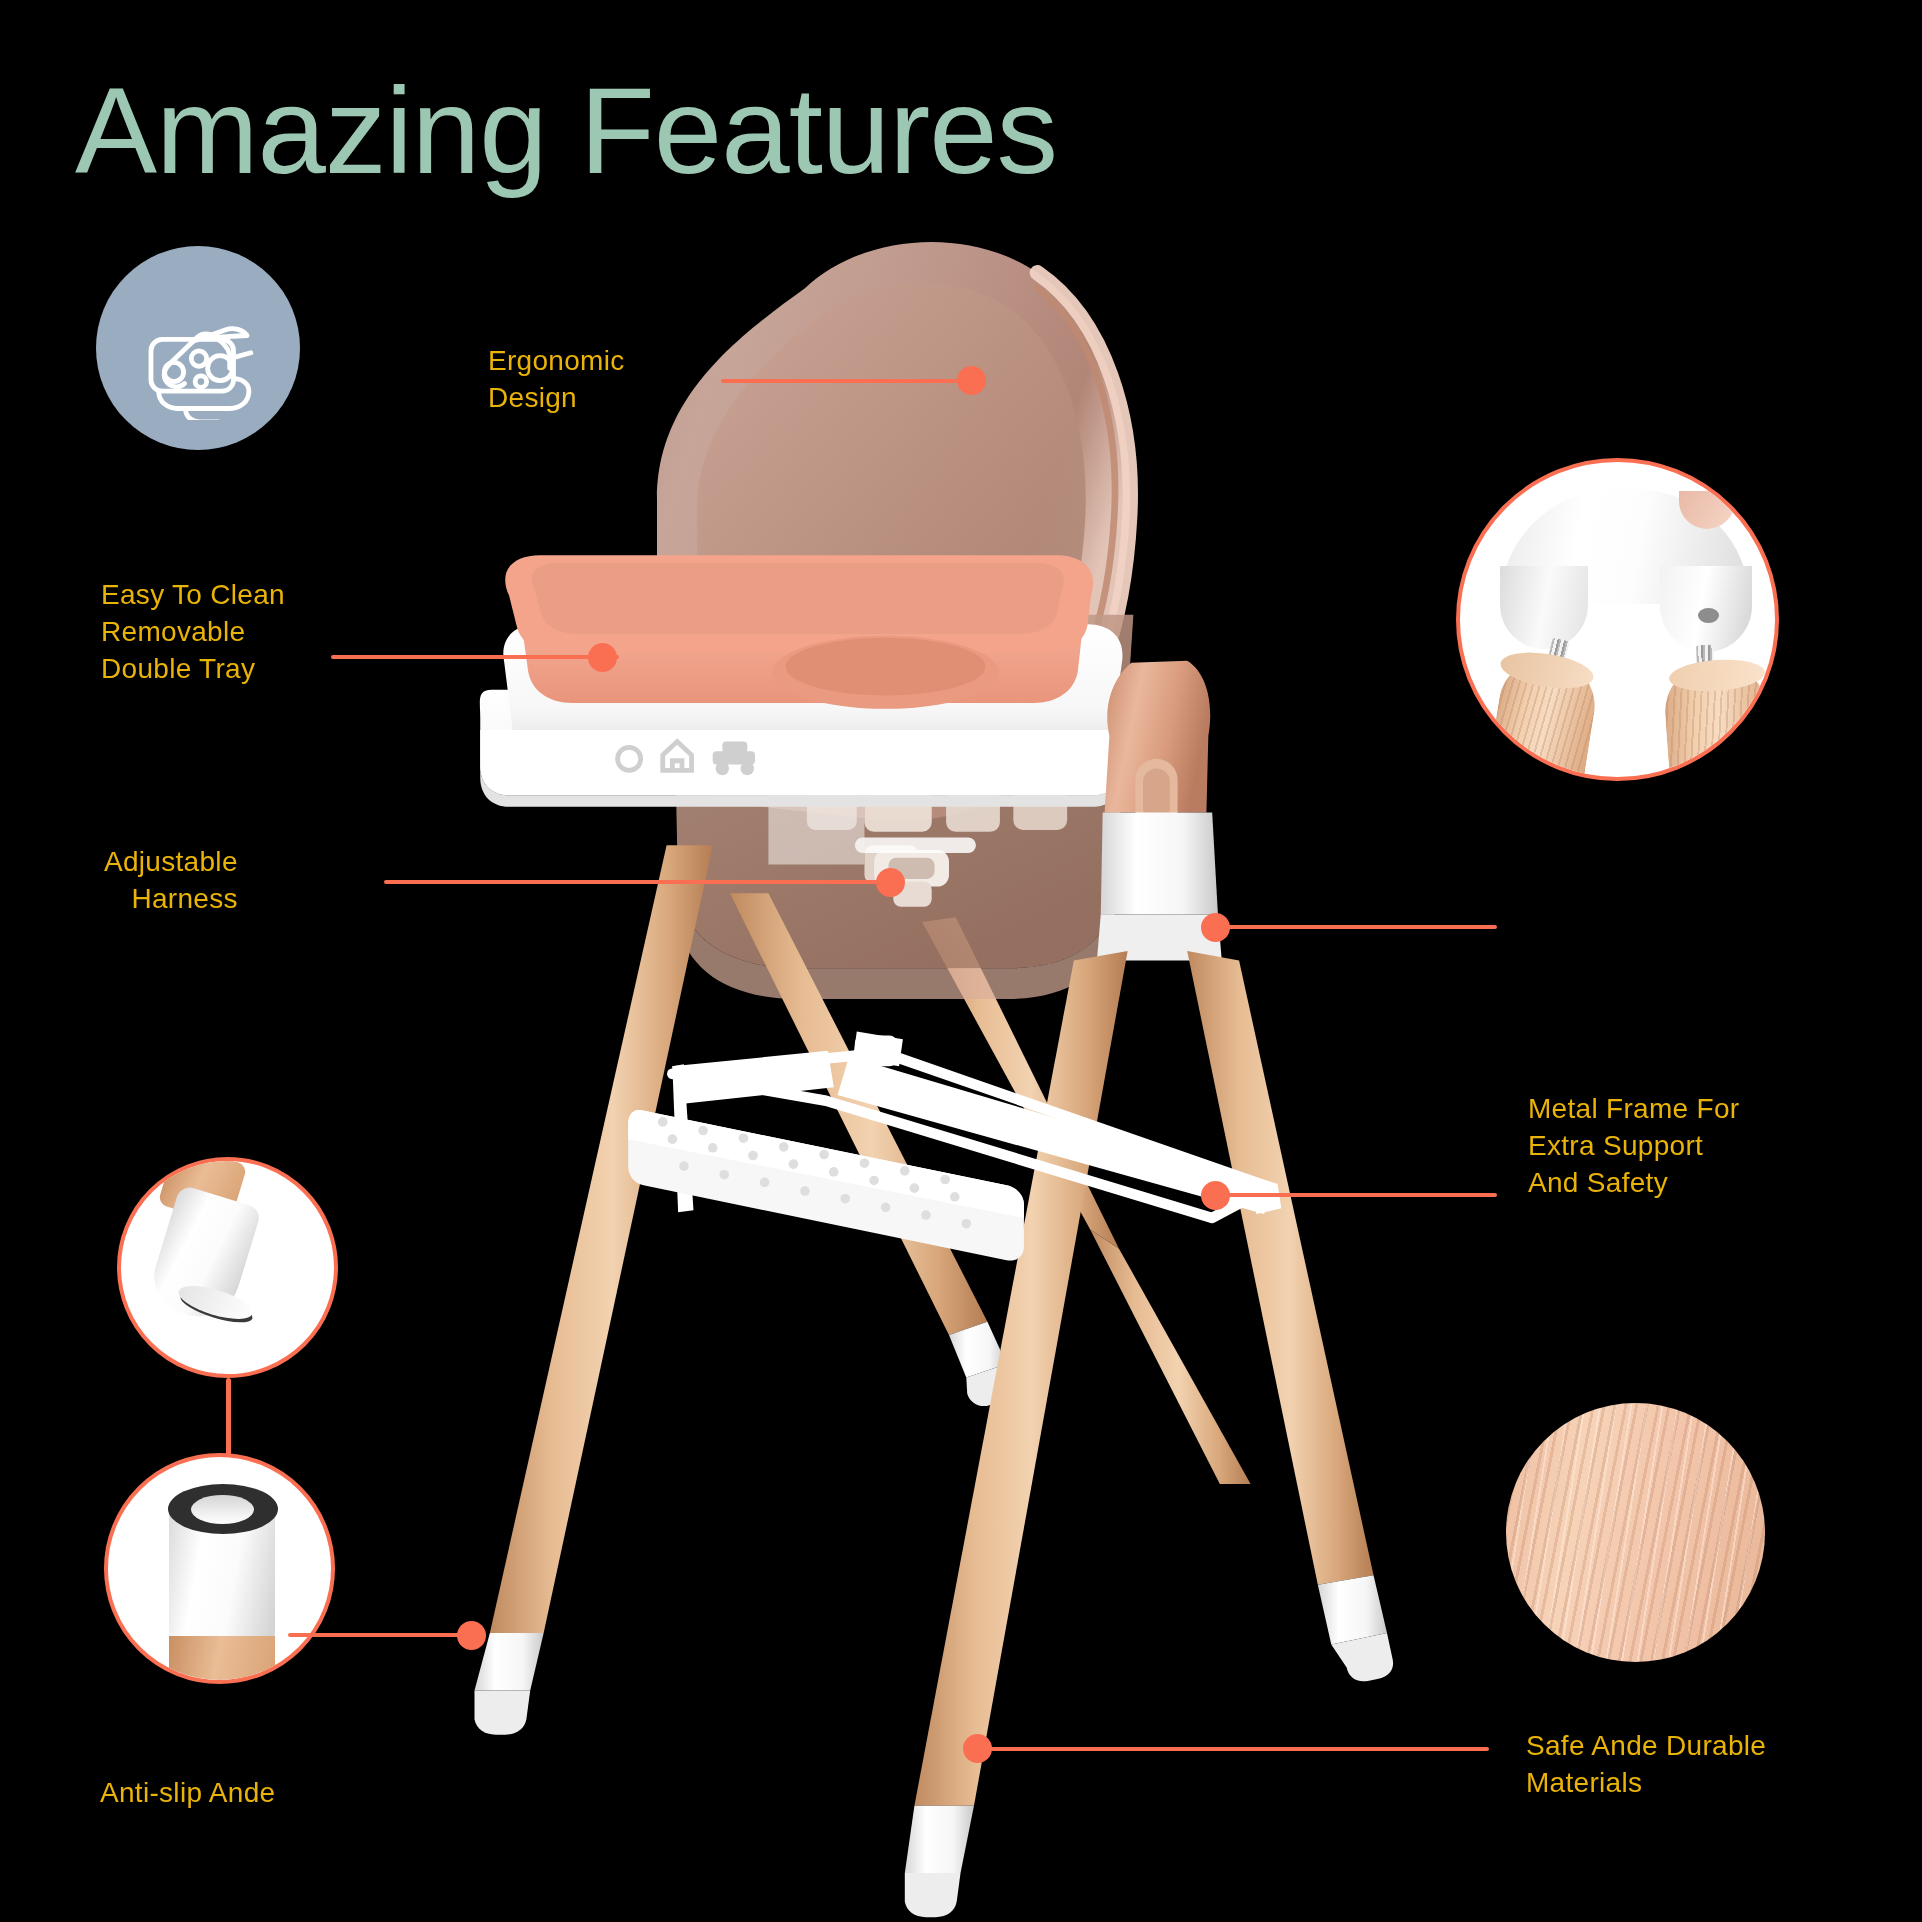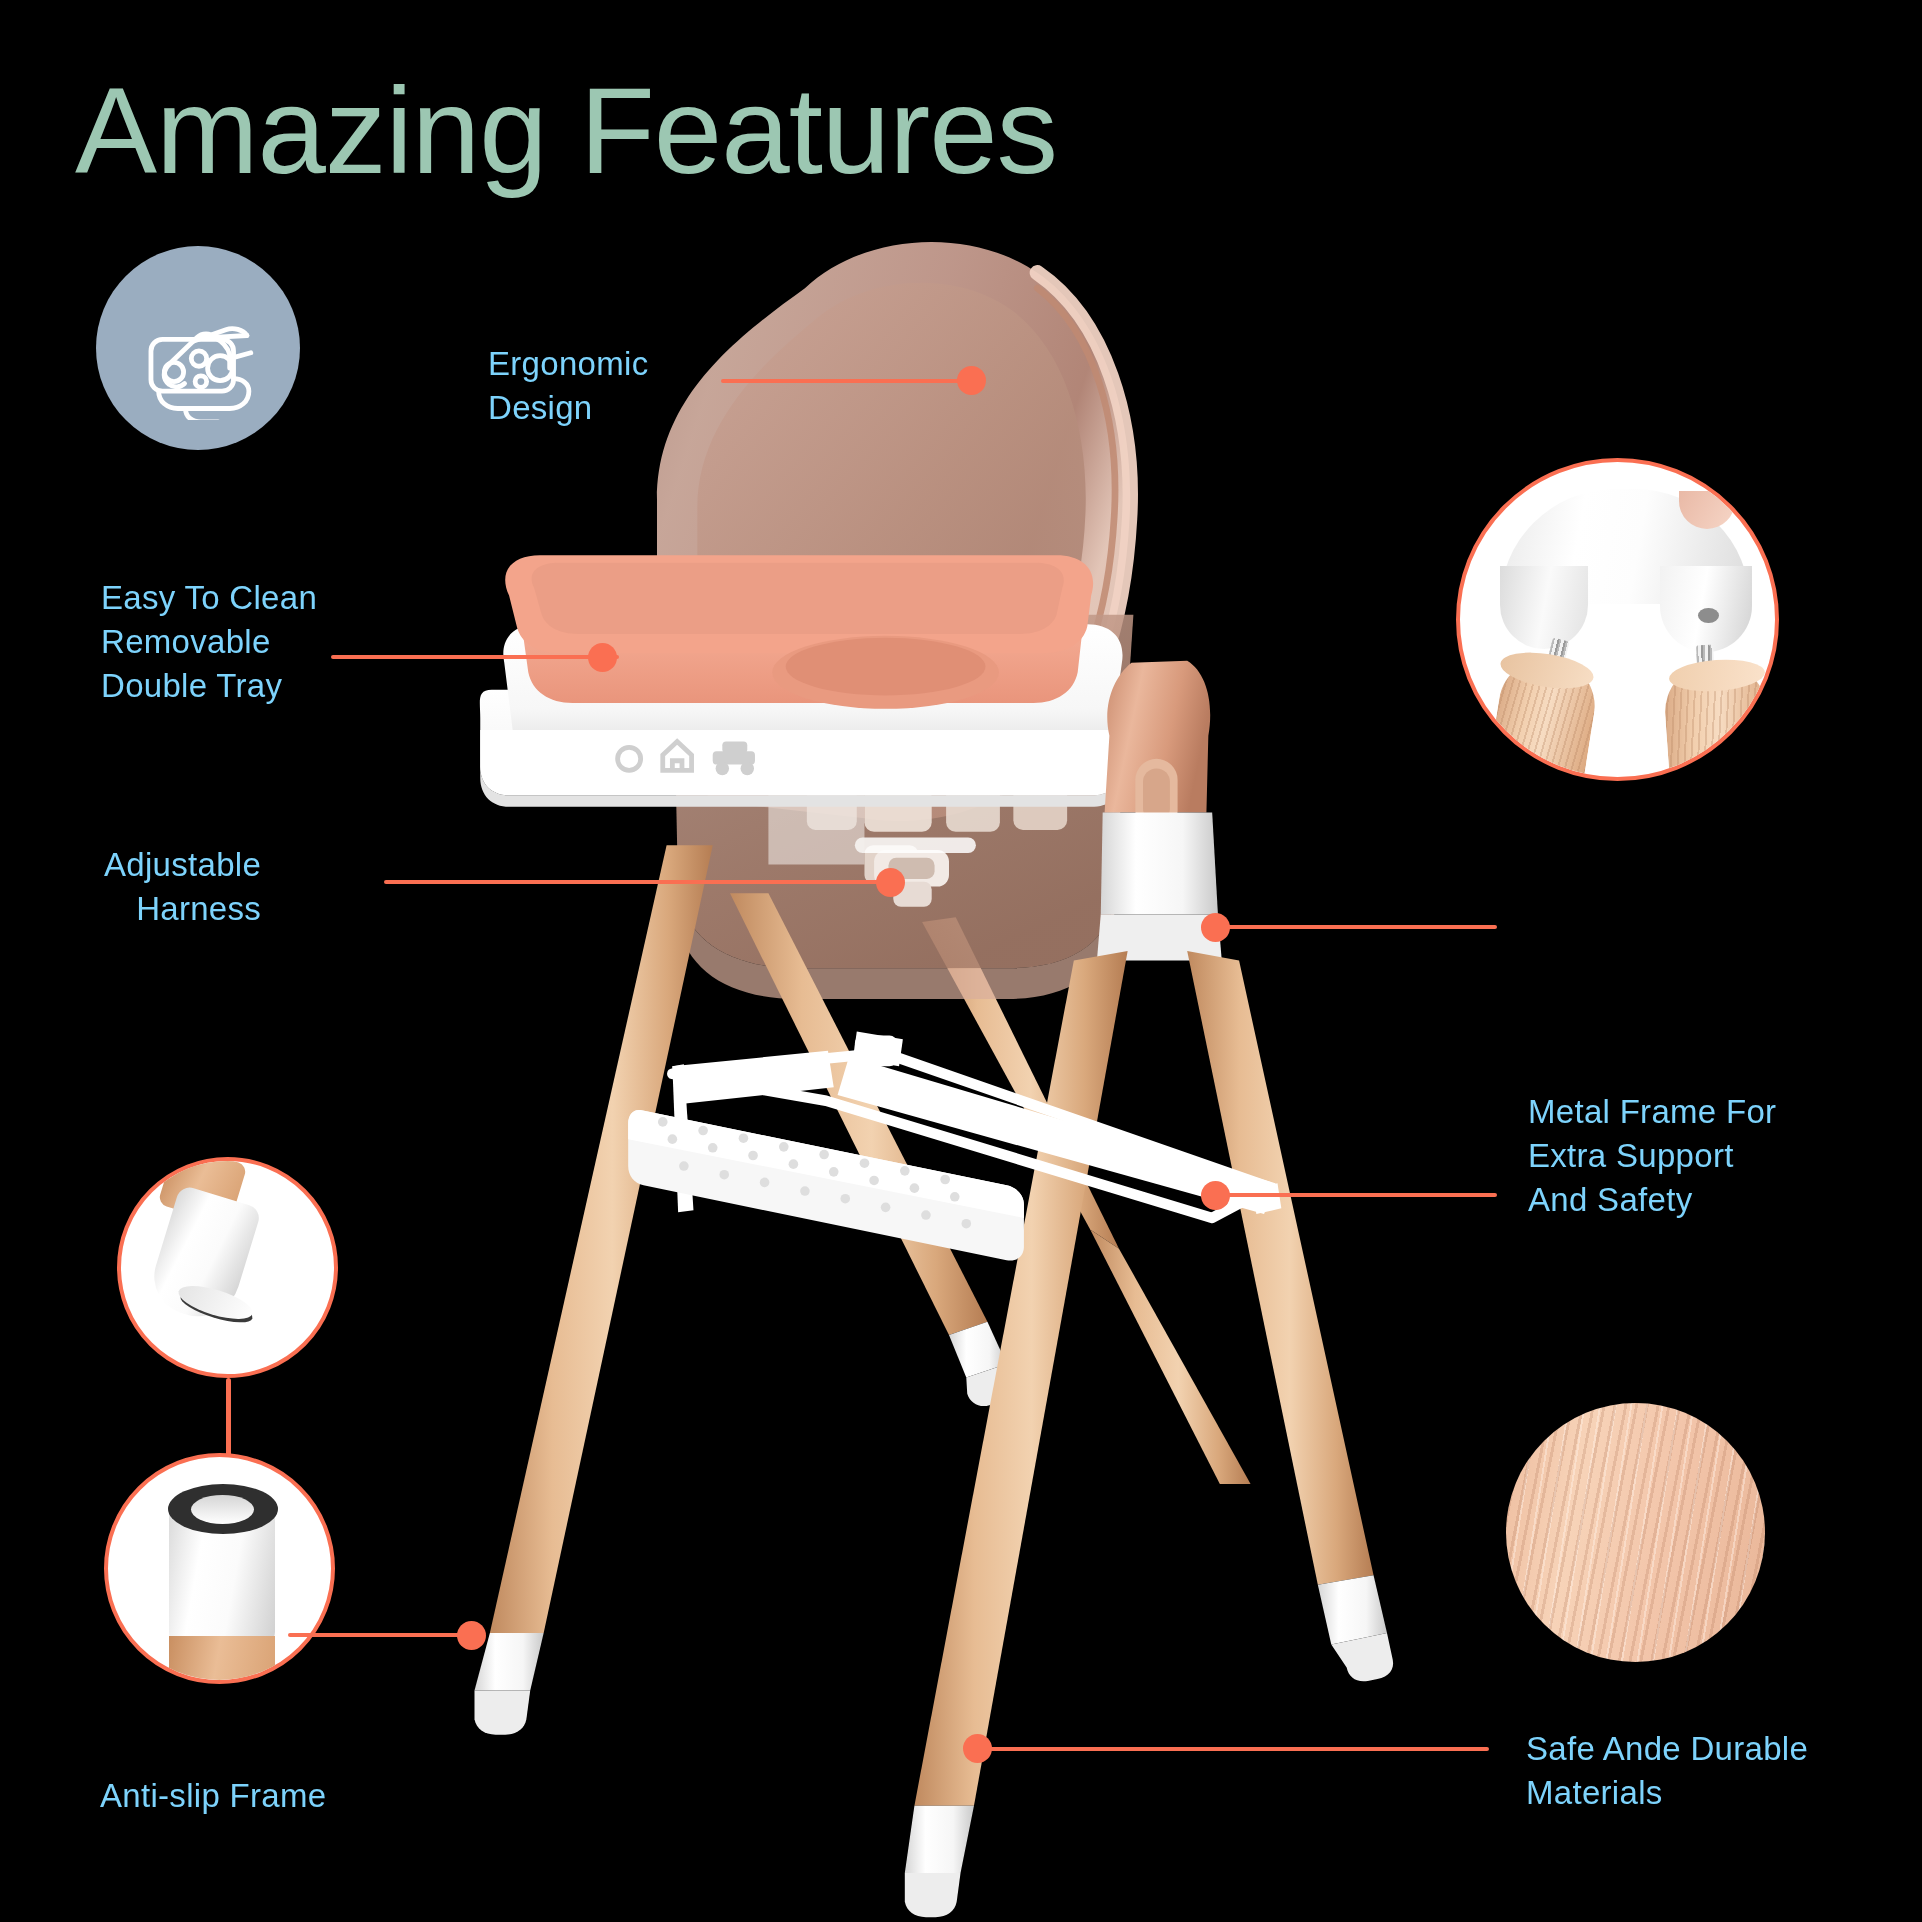--- a/index.html
+++ b/index.html
@@ -14,22 +14,22 @@
   
   #title {
     position:absolute; left:75px; top:69px;
     font-size:123px; line-height:1.0;
     color:#9cc7b2; letter-spacing:-1px; font-weight:400;
     white-space:nowrap;
   }
 
   
   .label {
-    position:absolute; color:#7dd3fc;
-    font-size:33px; line-height:1.33; font-weight:400;
+    position:absolute; color:#eab308;
+    font-size:28px; line-height:1.33; font-weight:400;
     white-space:pre-line; letter-spacing:0.3px;
   }
   .label.right { text-align:left; }
 
   
   .conn { position:absolute; background:#fa6f52; height:4.8px; border-radius:2.9px; }
   .conn.v { width:4.8px; height:auto; }
   .dot {
     position:absolute; width:29px; height:29px; border-radius:50%;
     background:#fa6f52;
@@ -431,21 +431,21 @@
   <div class="label" style="left:488px; top:342px;">Ergonomic
 Design</div>
 
   <div class="label" style="left:101px; top:576px;">Easy To Clean
 Removable
 Double Tray</div>
 
   <div class="label" style="left:104px; top:843px;text-align:right;">Adjustable
 Harness</div>
 
-  <div class="label" style="left:100px; top:1774px;">Anti-slip Frame</div>
+  <div class="label" style="left:100px; top:1774px;">Anti-slip Ande</div>
 
 
   <div class="label right" style="left:1528px; top:1090px;">Metal Frame For
 Extra Support
 And Safety</div>
 
   <div class="label right" style="left:1526px; top:1690px;margin-top:37px;">Safe Ande Durable
 Materials</div>
 
 </div>

